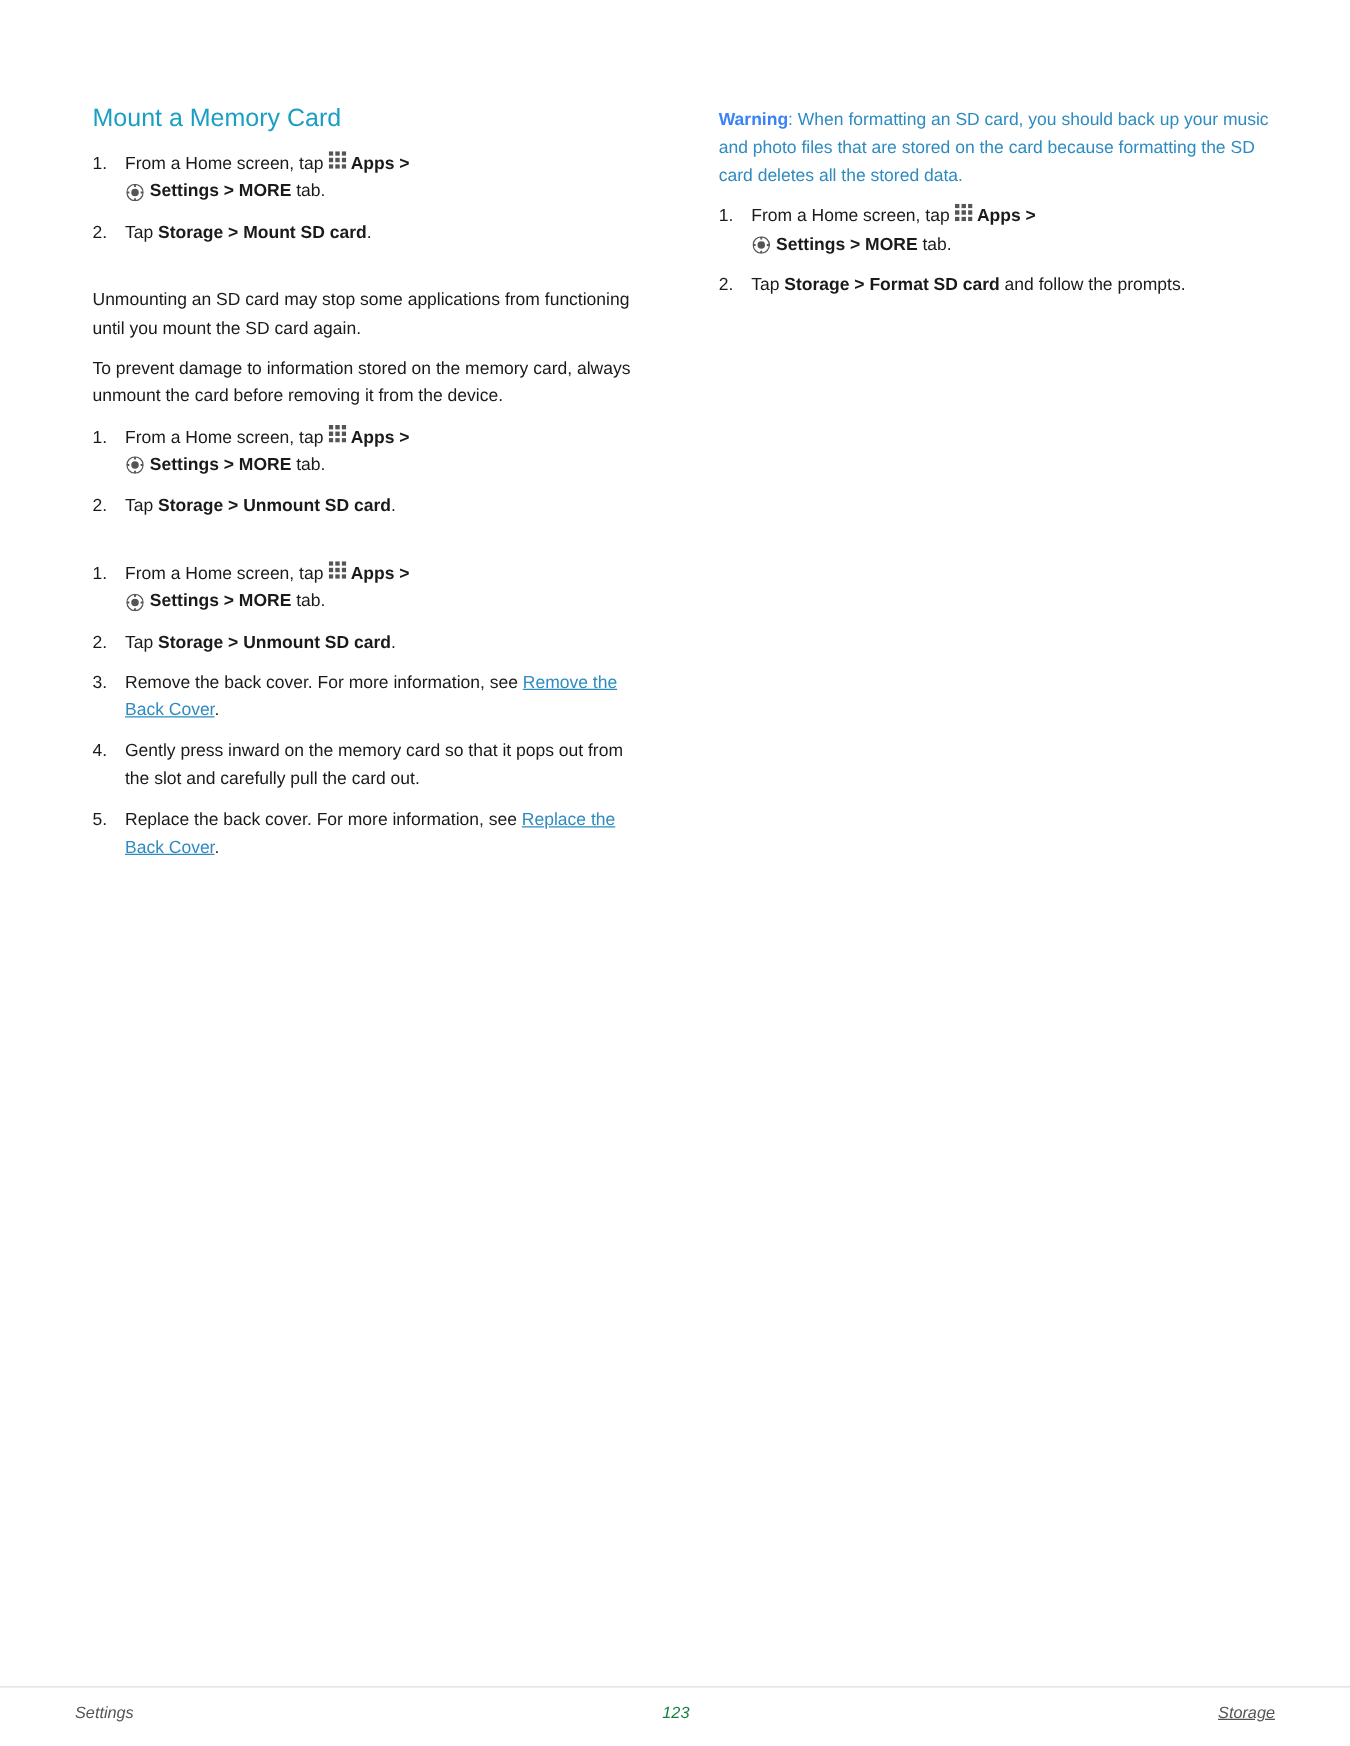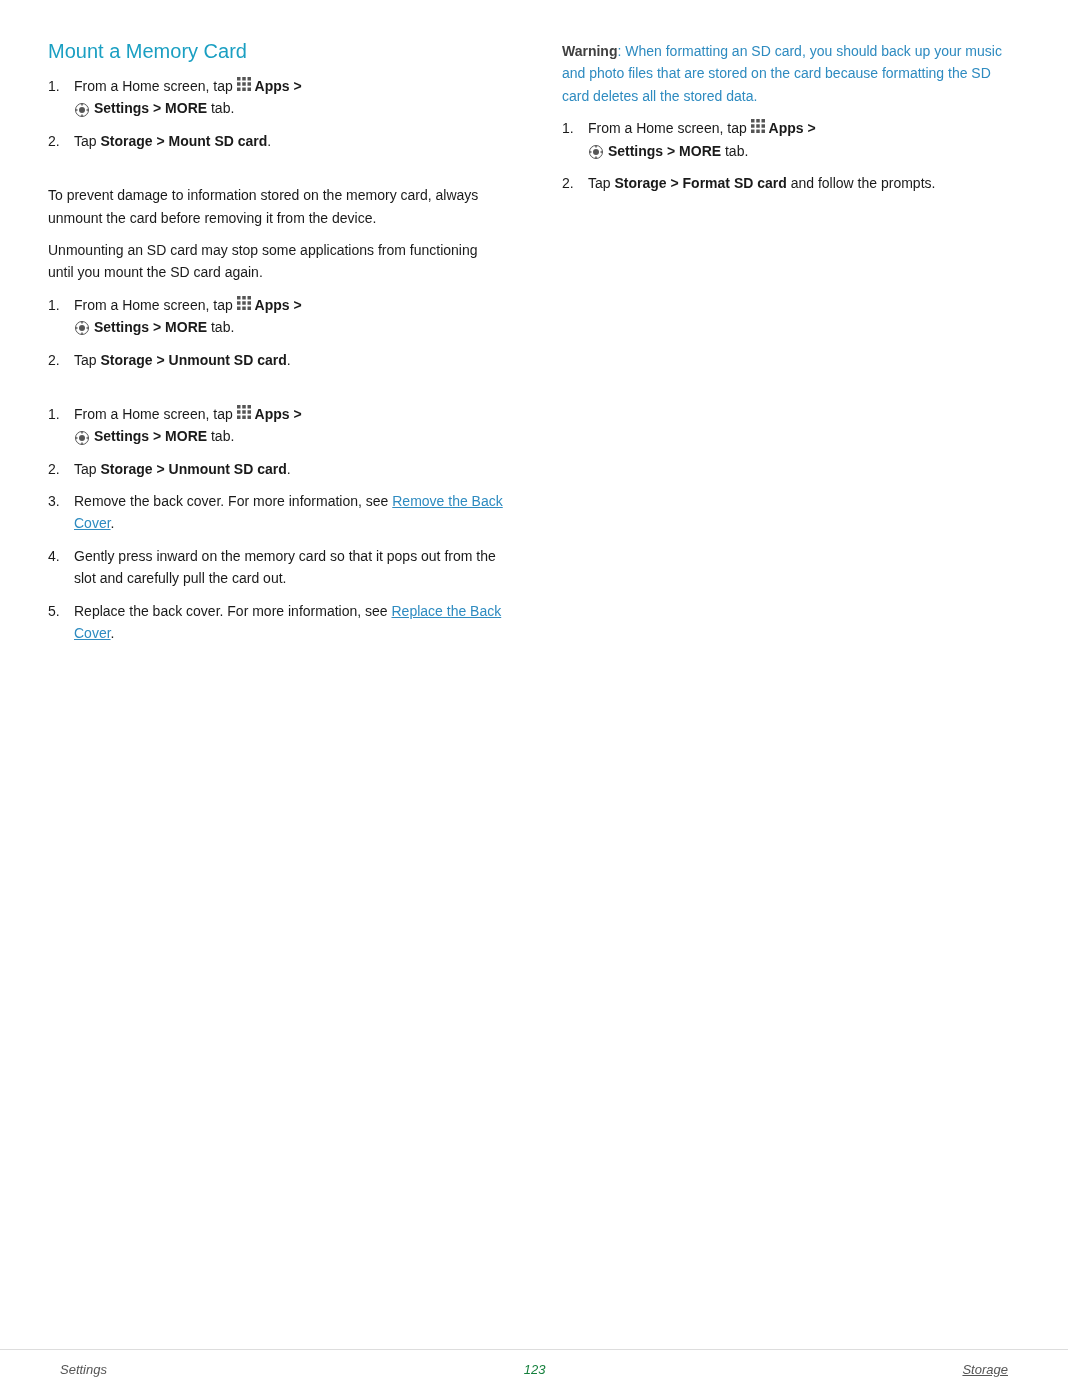--- a/index.html
+++ b/index.html
@@ -13,22 +13,23 @@
       min-height: 1397px;
       background: #ffffff;
       font-family: Arial, sans-serif;
       font-size: 15px;
       color: #1a1a1a;
       position: relative;
     }
 
     .page-content {
       display: flex;
-      padding: 40px 60px 80px 48px;
+      padding: 40px 60px 80px 74px;
       gap: 56px;
+      margin-top: 44px;
     }
 
     .left-column {
       flex: 1;
       max-width: 480px;
     }
 
     .right-column {
       flex: 1;
       max-width: 480px;
@@ -57,21 +58,21 @@
 
     .warning-text {
       color: #2e8bc0;
       font-size: 14px;
       line-height: 1.6;
       margin-bottom: 14px;
     }
 
     .warning-text .bold {
       font-weight: bold;
-      color: #404040;
+      color: #3b82f6;
     }
 
     .ordered-list {
       list-style: none;
       padding: 0;
       margin: 0;
     }
 
     .ordered-list li {
       font-size: 14px;
@@ -102,21 +103,21 @@
     .link-text {
       color: #2e8bc0;
       text-decoration: underline;
       cursor: pointer;
     }
 
     .page-footer {
       position: absolute;
       bottom: 20px;
       left: 0;
-      right: 12px;
+      right: 0;
       display: flex;
       justify-content: space-between;
       padding: 0 60px;
       font-size: 13px;
       color: #555;
       font-style: italic;
       border-top: 1px solid #ddd;
       padding-top: 12px;
     }
 
@@ -180,22 +181,22 @@
             <span class="list-content">
               Tap <span class="bold">Storage &gt; Mount SD card</span>.
             </span>
           </li>
         </ol>
       </div>
     </div>
 
     <div class="section">
       <div class="section-body">
+        <p>Unmounting an SD card may stop some applications from functioning until you mount the SD card again.</p>
         <p>To prevent damage to information stored on the memory card, always unmount the card before removing it from the device.</p>
-        <p>Unmounting an SD card may stop some applications from functioning until you mount the SD card again.</p>
         <ol class="ordered-list">
           <li>
             <span class="list-number">1.</span>
             <span class="list-content">
               From a Home screen, tap
               <span>
                 <svg class="apps-icon-svg" viewBox="0 0 14 14" xmlns="http://www.w3.org/2000/svg">
                   <rect x="0" y="0" width="3.5" height="3.5" fill="#555"></rect>
                   <rect x="5.25" y="0" width="3.5" height="3.5" fill="#555"></rect>
                   <rect x="10.5" y="0" width="3.5" height="3.5" fill="#555"></rect>

